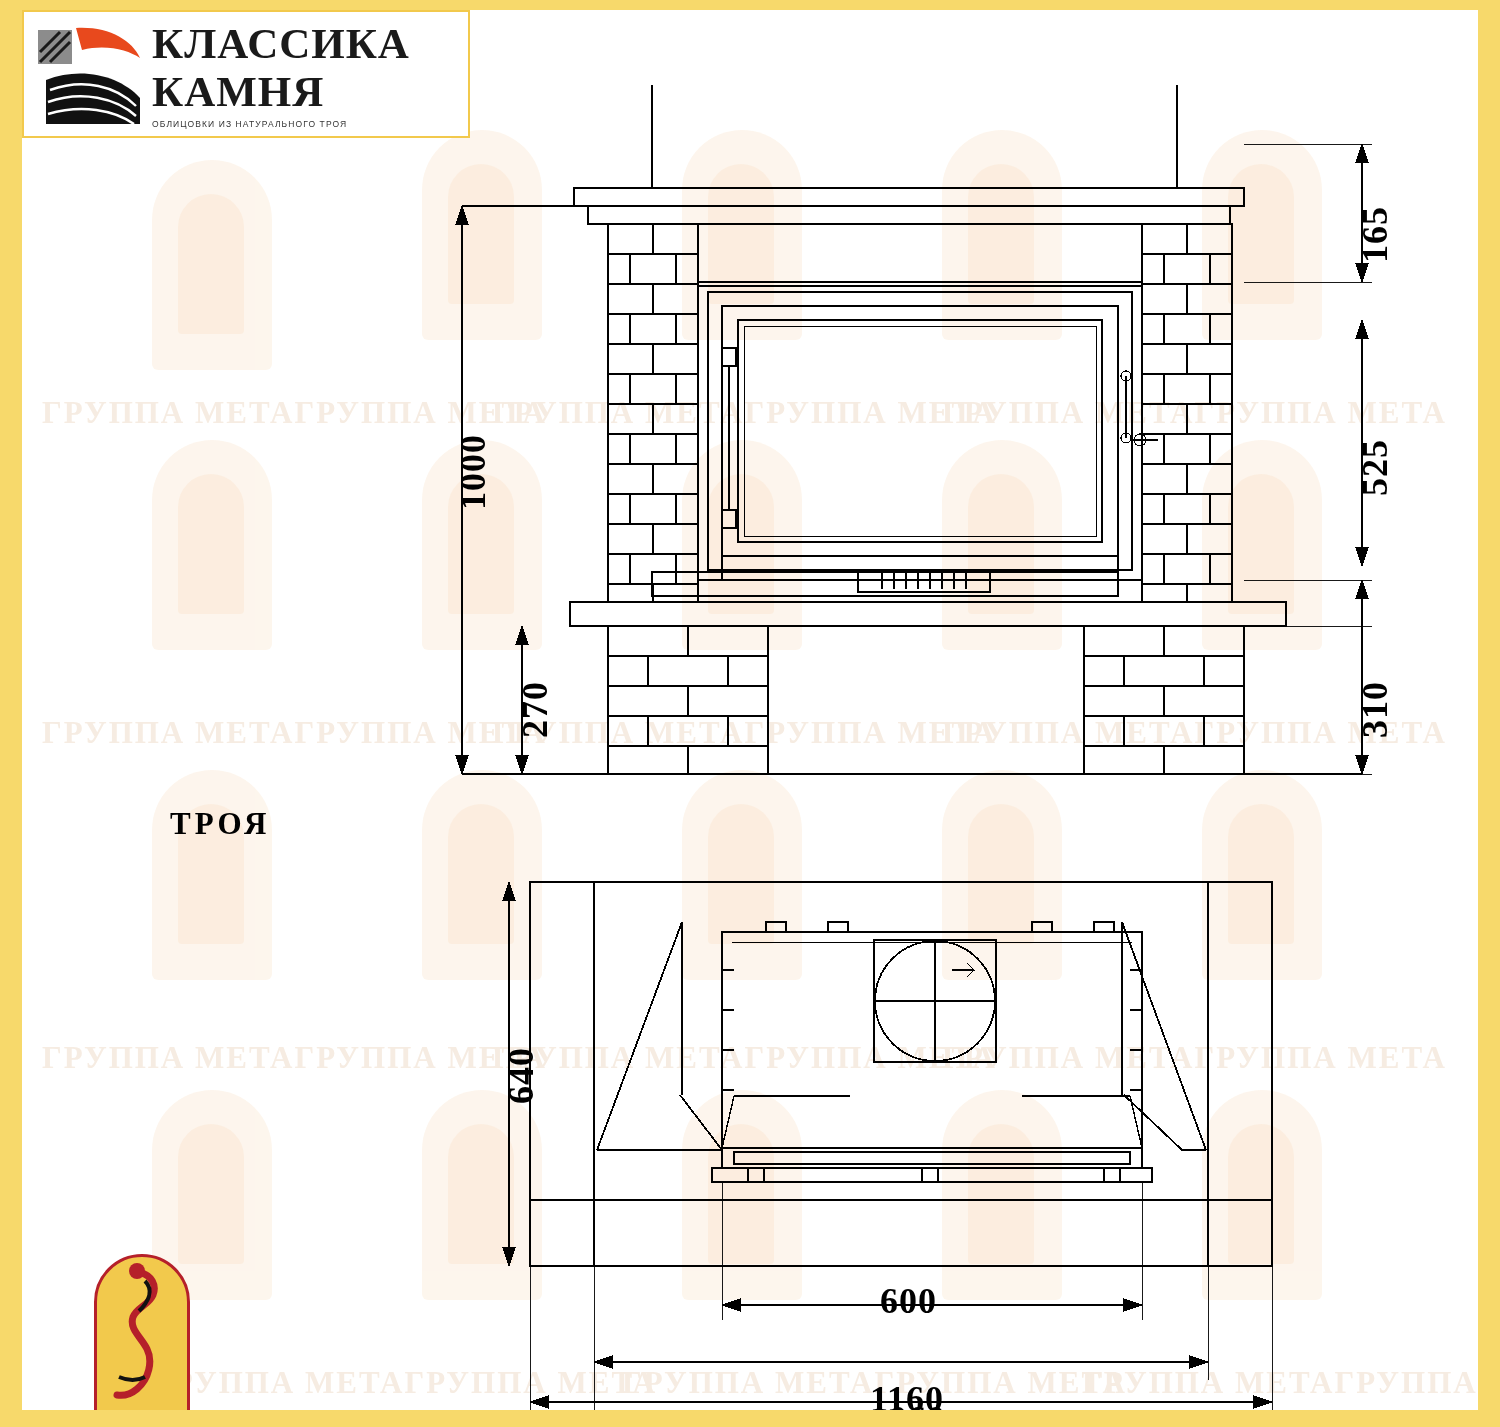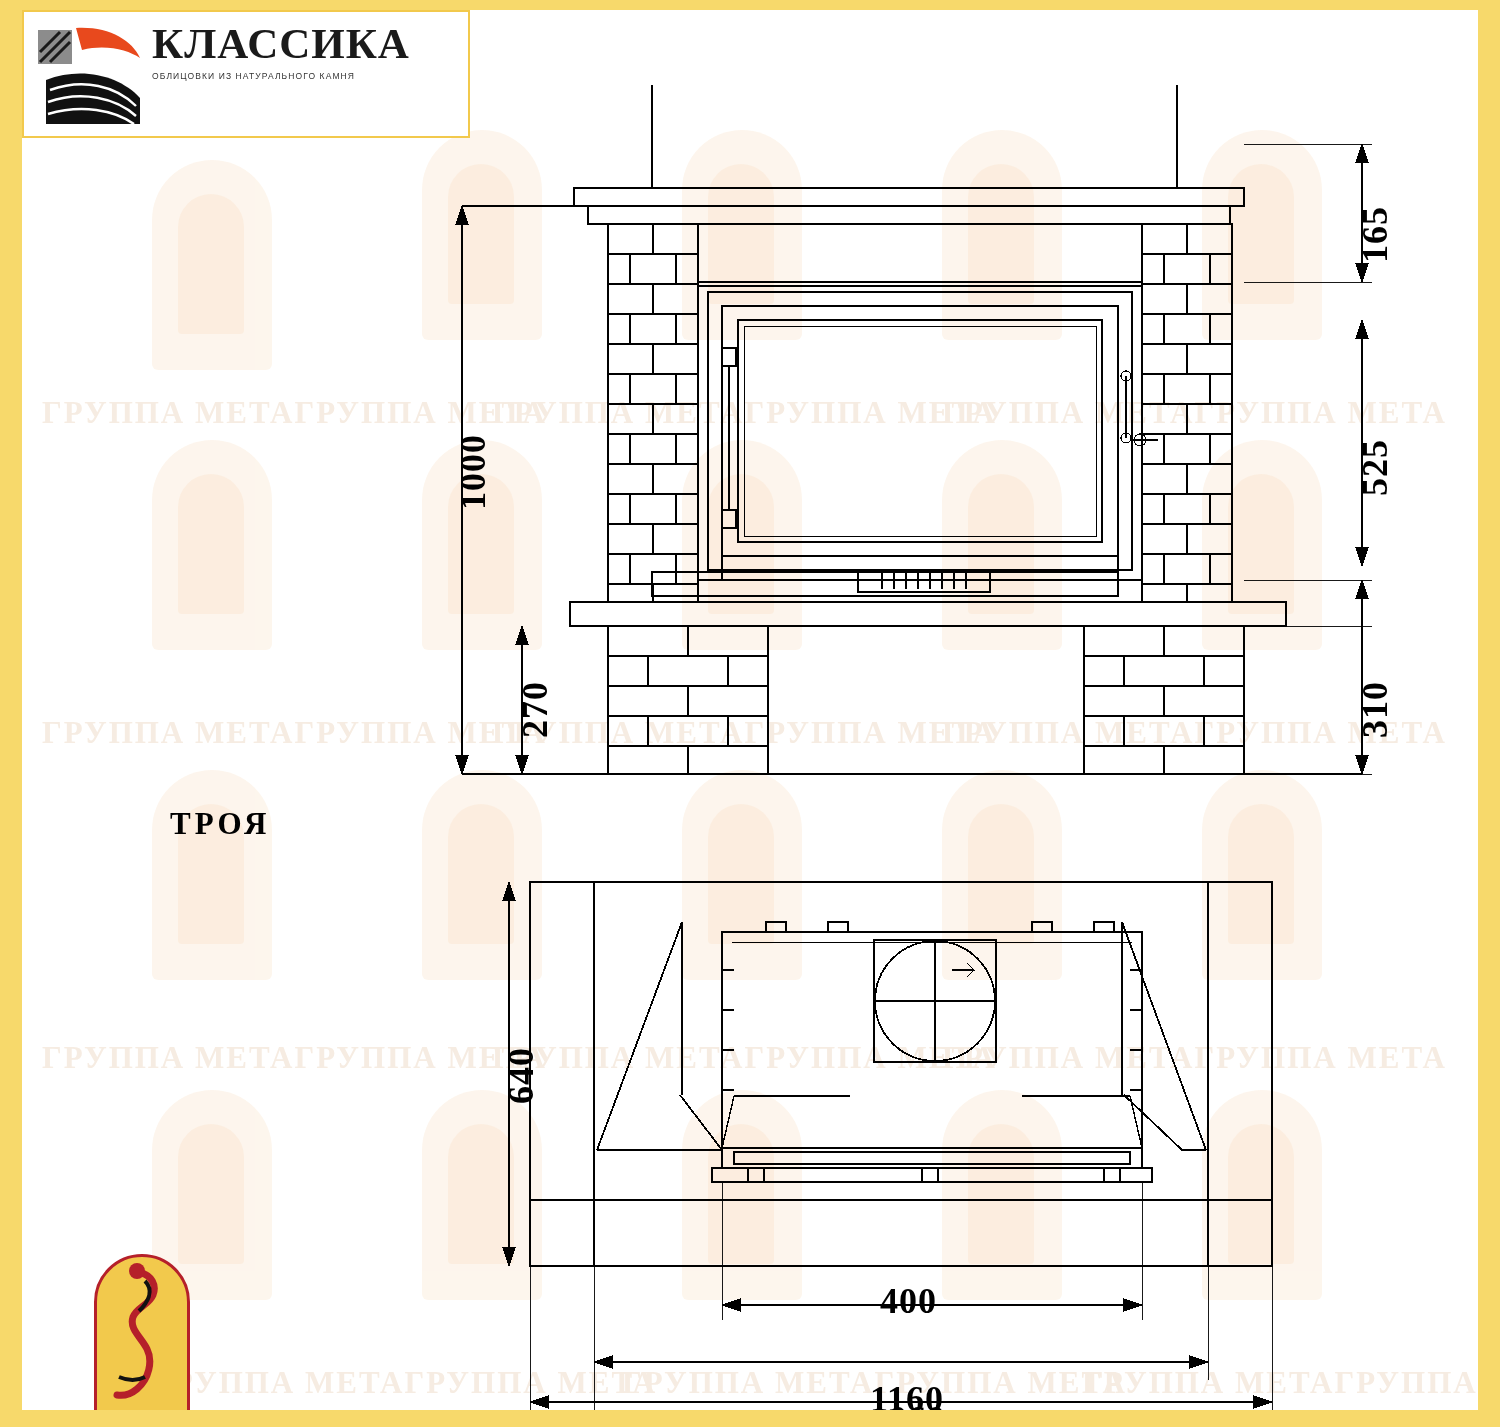--- a/index.html
+++ b/index.html
@@ -462,21 +462,21 @@
       </g>
     </svg>
 
     <div class="label dim vert" style="left:430px; top:500px;">1000</div>
     <div class="label dim vert" style="left:492px; top:728px;">270</div>
     <div class="label dim vert" style="left:1332px; top:253px;">165</div>
     <div class="label dim vert" style="left:1332px; top:486px;">525</div>
     <div class="label dim vert" style="left:1332px; top:728px;">310</div>
 
     <div class="label dim vert" style="left:478px; top:1094px;">640</div>
-    <div class="label dim" style="left:858px; top:1270px;">400</div>
+    <div class="label dim" style="left:858px; top:1270px;">600</div>
     <div class="label dim" style="left:848px; top:1388px;">1060</div>
     <div class="label dim" style="left:848px; top:1368px;">1160</div>
 
     <div class="label" id="title-troya" style="left:148px; top:796px;">ТРОЯ</div>
 
     <div id="logo">
       <svg class="logo-mark" viewBox="0 0 110 105">
         <g>
           <rect x="2" y="6" width="34" height="34" fill="#8c8c8c"></rect>
           <g stroke="#1a1a1a" stroke-width="3">
@@ -488,21 +488,22 @@
           <path d="M10 56 C46 42 84 52 104 74 L104 100 L10 100 Z" fill="#111"></path>
           <g stroke="#ffffff" stroke-width="2.4">
             <path d="M14 66 C48 54 80 62 100 82" fill="none"></path>
             <path d="M12 78 C46 66 80 74 100 92" fill="none"></path>
             <path d="M12 90 C46 80 78 86 98 100" fill="none"></path>
           </g>
         </g>
       </svg>
       <div class="logo-text">
         <div class="logo-line1">КЛАССИКА</div>
-        <div class="logo-sub">ОБЛИЦОВКИ ИЗ НАТУРАЛЬНОГО КАМНЯ</div>
+        <div class="logo-line2">КАМНЯ</div>
+        <div class="logo-sub">ОБЛИЦОВКИ ИЗ НАТУРАЛЬНОГО ТРОЯ</div>
       </div>
     </div>
 
     <div id="emblem">
       <svg width="90" height="160" viewBox="0 0 90 160">
         <path d="M44 16 C54 18 60 28 56 38 C52 48 40 50 36 60 C32 72 44 80 50 92 C56 104 52 122 40 132 C34 137 26 139 20 138" fill="none" stroke="#b5202a" stroke-width="7" stroke-linecap="round"></path>
         <path d="M48 24 C58 34 50 46 42 54" fill="none" stroke="#111" stroke-width="4"></path>
         <circle cx="40" cy="14" r="8" fill="#b5202a"></circle>
         <path d="M22 120 q14 6 26 0" fill="none" stroke="#111" stroke-width="4"></path>
       </svg>

